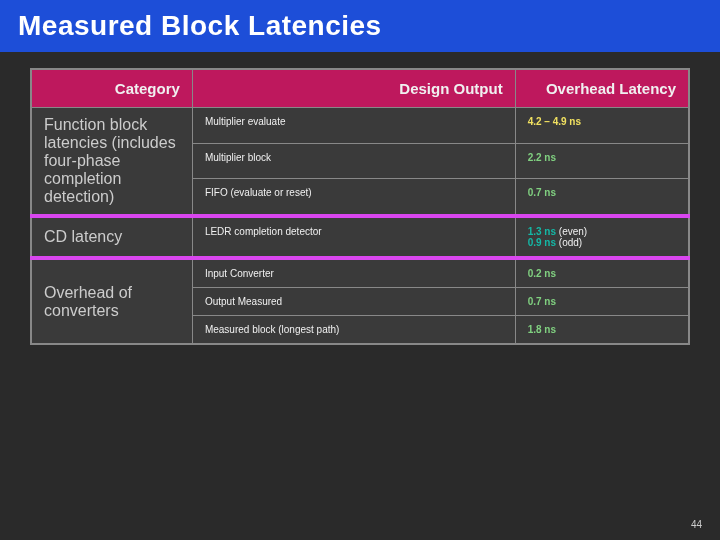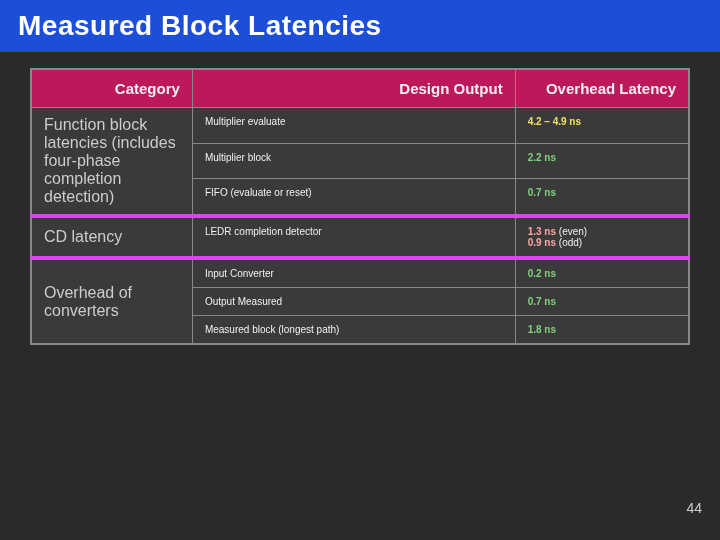--- a/index.html
+++ b/index.html
@@ -74,30 +74,30 @@
       color: #f0e060;
       font-weight: bold;
     }
 
     .latency-green {
       color: #80d080;
       font-weight: bold;
     }
 
     .latency-green-inline {
-      color: #fca5a5;
+      color: #14b8a6;
       font-weight: bold;
     }
 
     .page-number {
       position: absolute;
-      bottom: 24px;
+      bottom: 10px;
       right: 18px;
       color: #cccccc;
-      font-size: 14px;
+      font-size: 10px;
     }
 
     .row-divider td {
       border-top: 4px solid #d946ef;
     }
   </style>
 </head>
 <body>
 
 <div class="page-title">Measured Block Latencies</div>

